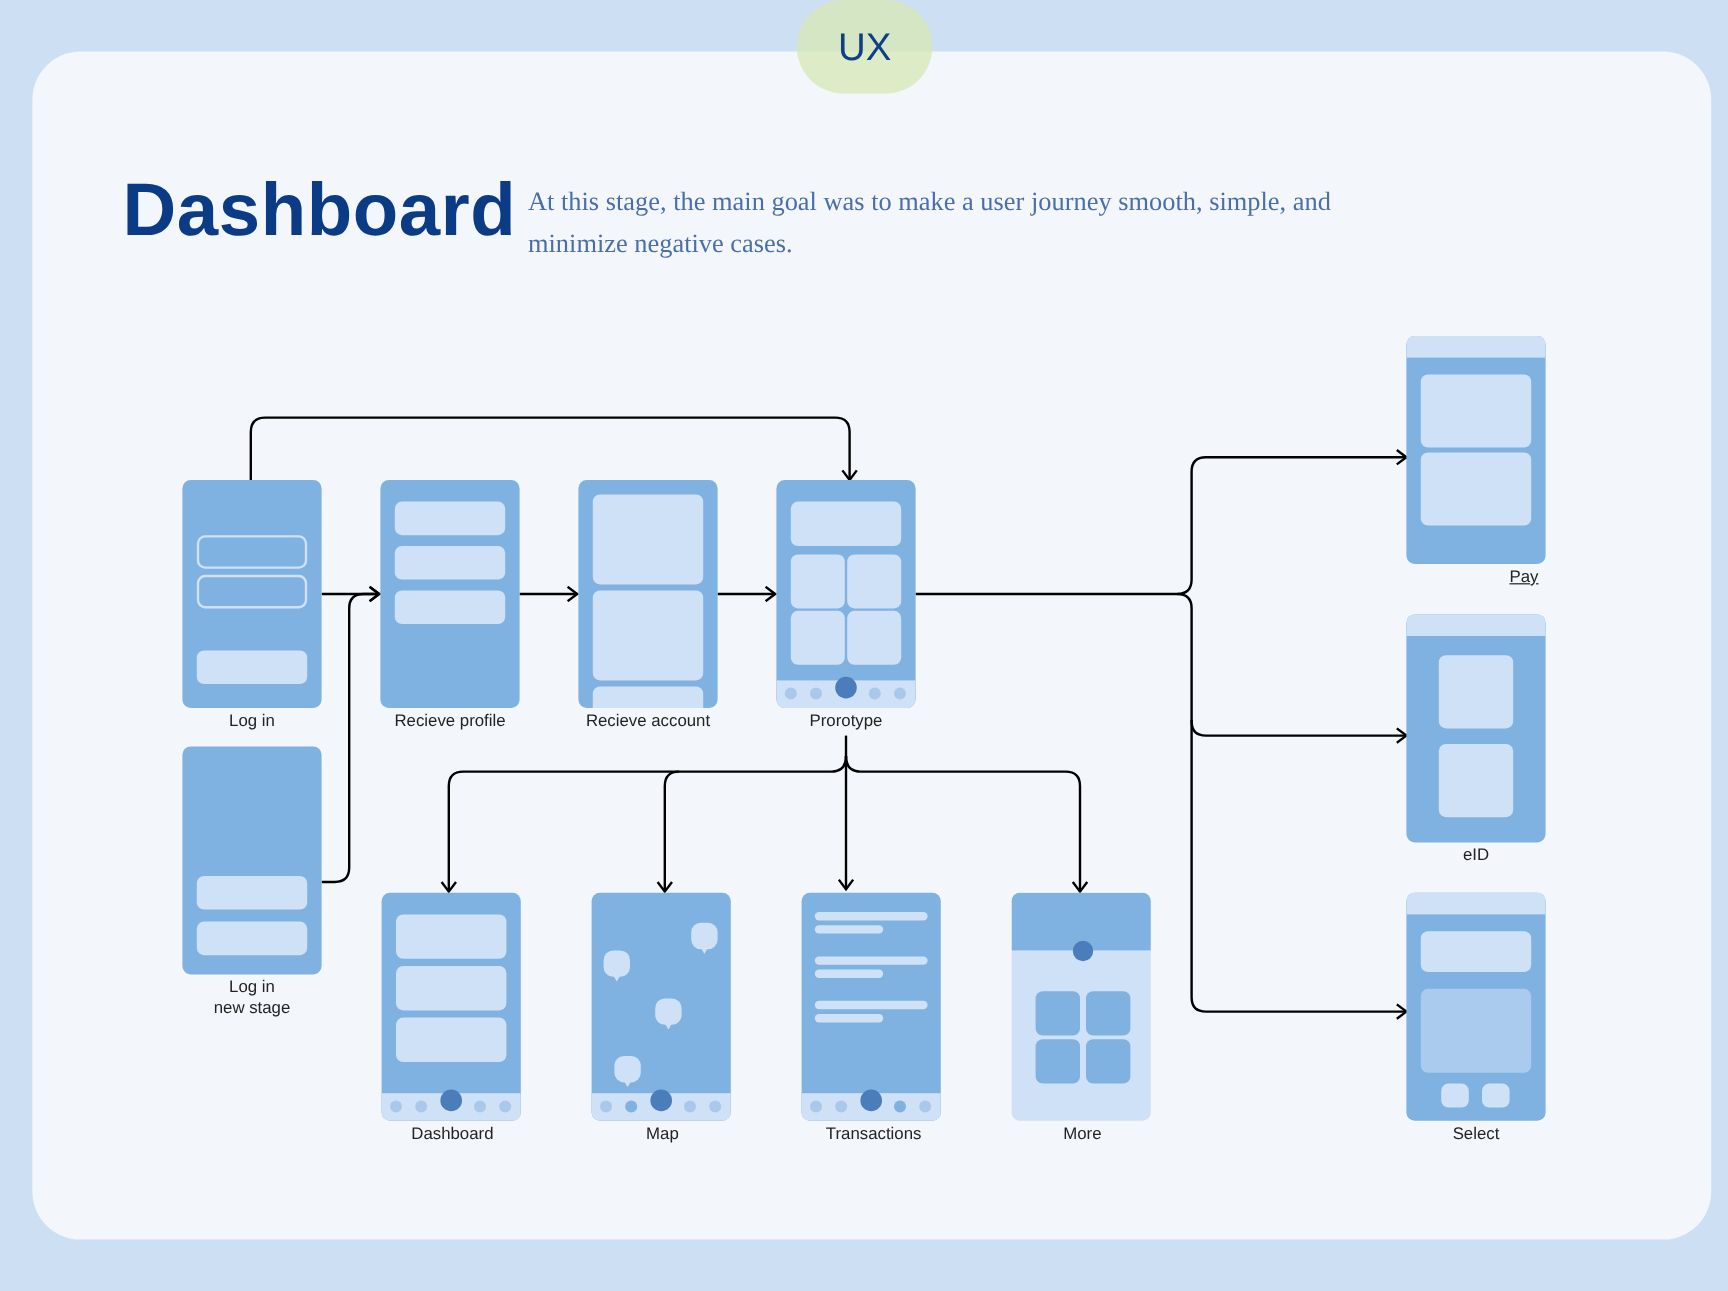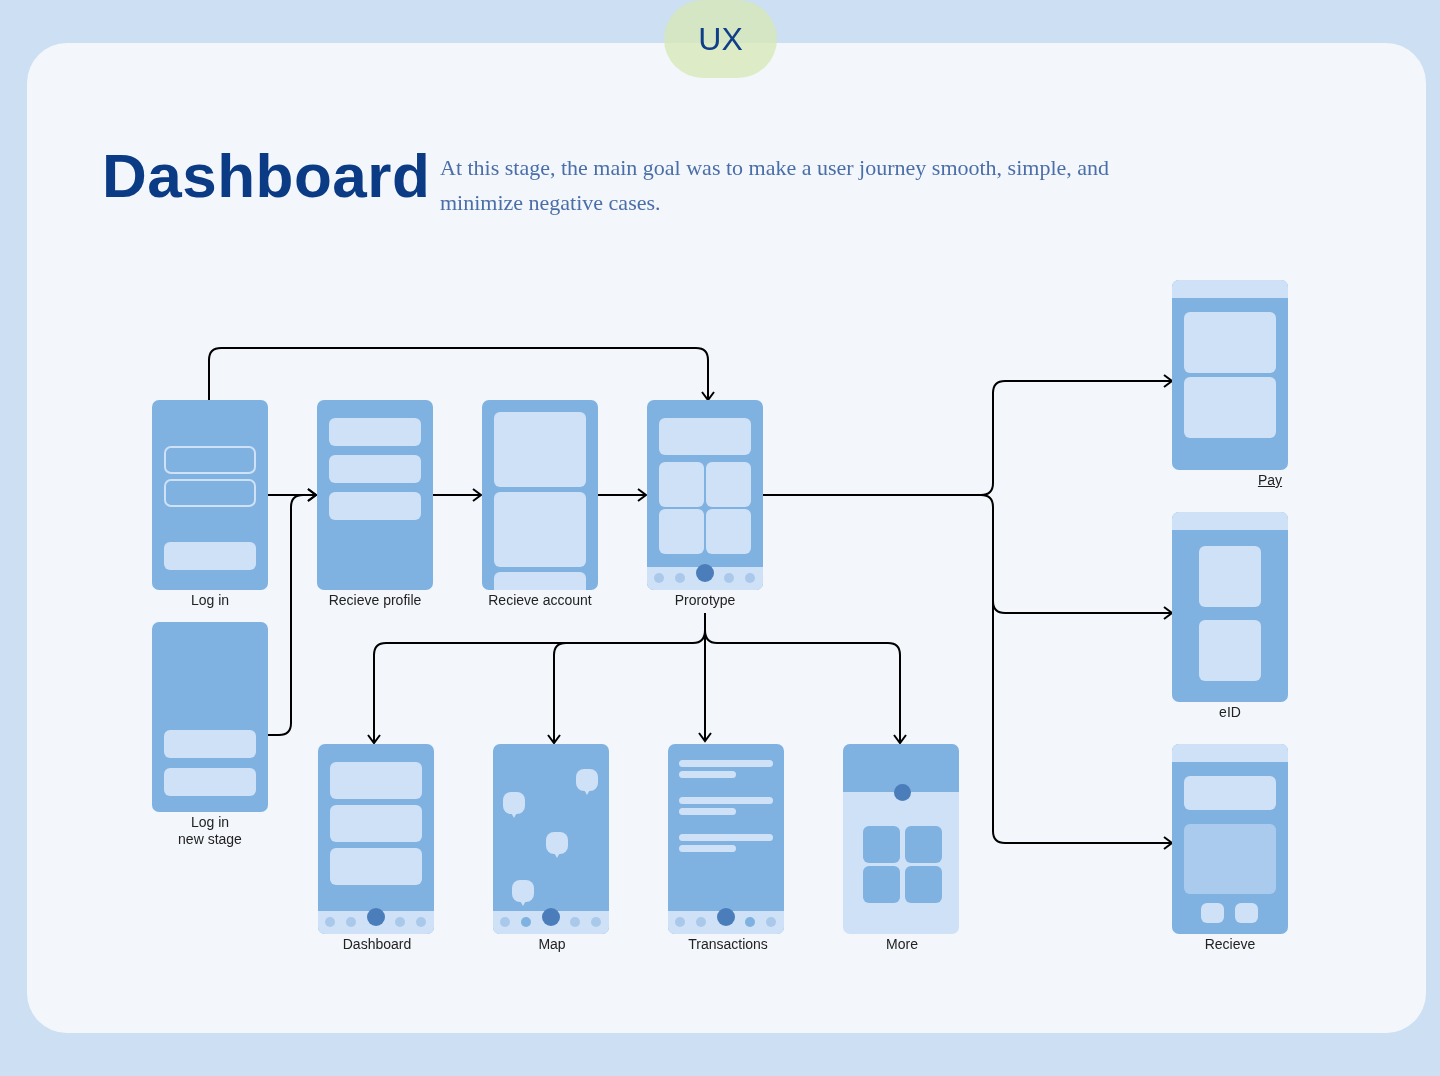--- a/index.html
+++ b/index.html
@@ -170,13 +170,13 @@
 </div>
 <div class="label" style="left:1150px;top:704px;">eID</div>
 
 <div class="screen" style="left:1172px;top:744px;">
   <div class="topbar"></div>
   <div class="el" style="left:12px;top:32px;width:92px;height:34px;"></div>
   <div class="el" style="left:12px;top:80px;width:92px;height:70px;background:#aacbed;"></div>
   <div class="el" style="left:29px;top:159px;width:23px;height:20px;"></div>
   <div class="el" style="left:63px;top:159px;width:23px;height:20px;"></div>
 </div>
-<div class="label" style="left:1150px;top:936px;">Recieve</div>
+<div class="label" style="left:1150px;top:936px;">Select</div>
 
 </body></html>

